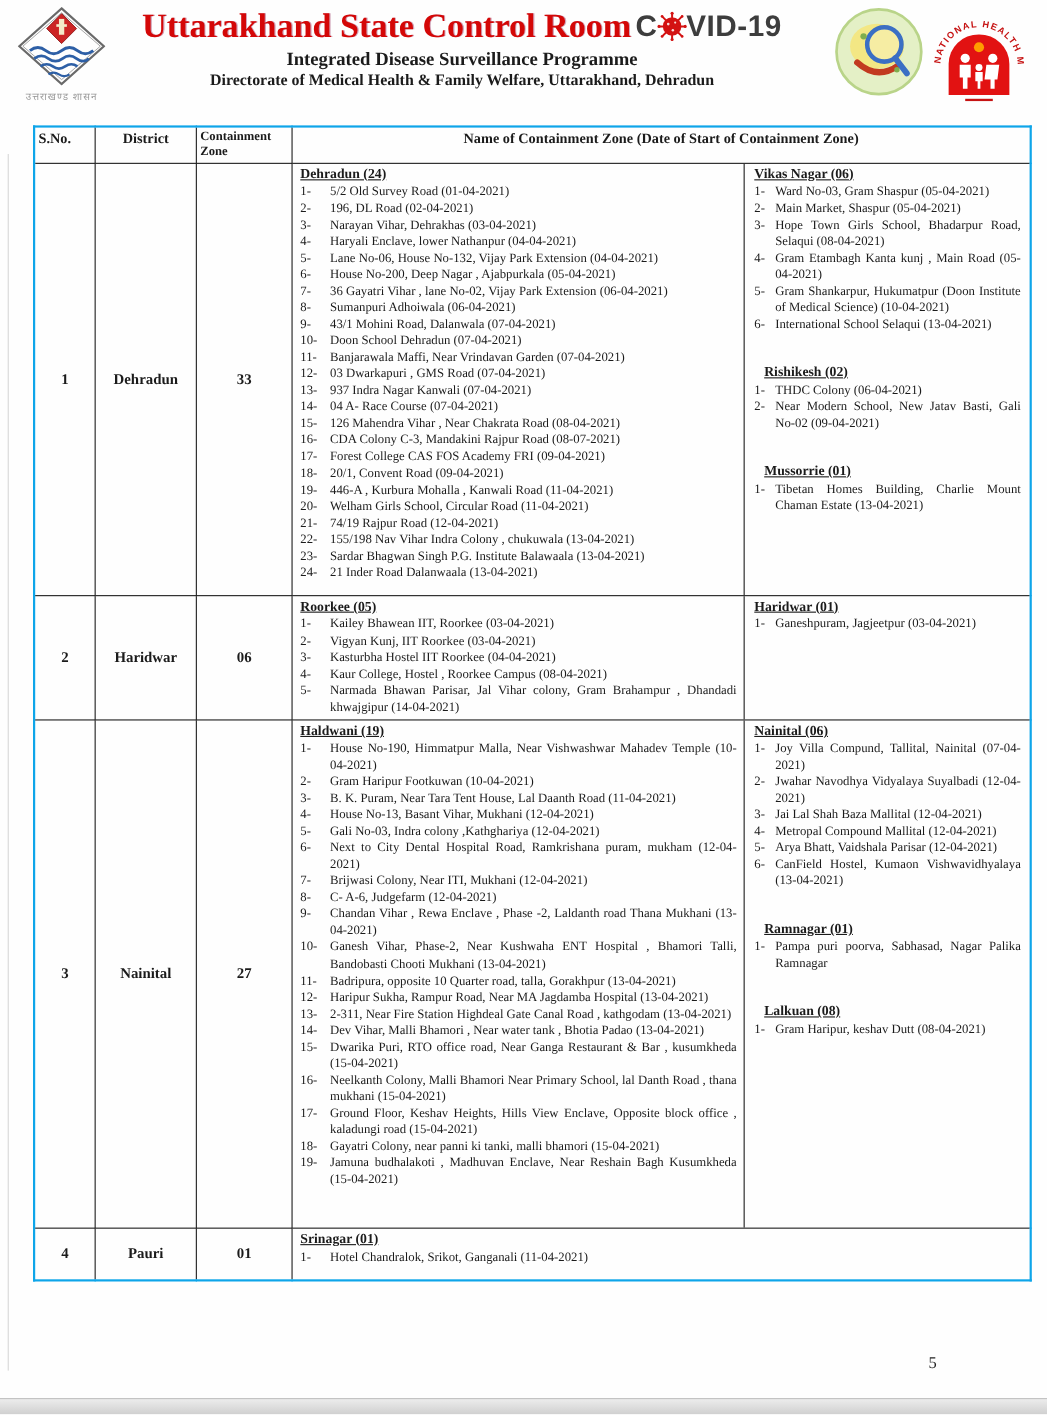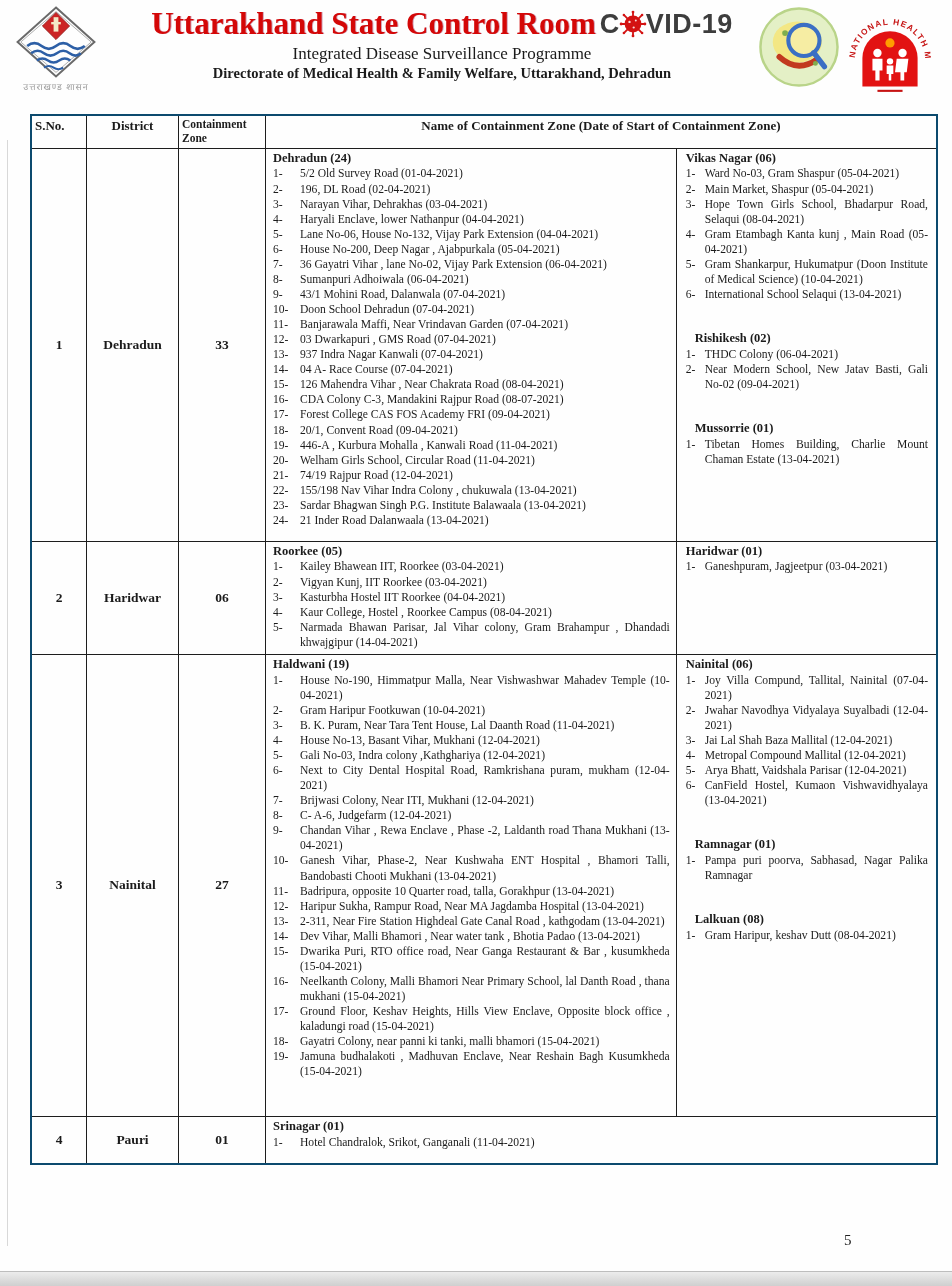--- a/index.html
+++ b/index.html
@@ -4,50 +4,50 @@
 <style>
   html,body{margin:0;padding:0;background:#ffffff;}
   .page{position:relative;width:952px;height:1286px;margin:0 auto;background:#fefefe;
         font-family:"Liberation Serif",serif;color:#1b1b1b;overflow:hidden;}
   .page::before{content:"";position:absolute;left:7px;top:140px;bottom:40px;width:1px;background:#d8d8d8;}
 
   
   .header{position:relative;height:104px;}
   .uk-logo{position:absolute;left:9px;top:6px;width:94px;text-align:center;}
   .uk-logo-caption{font-size:9px;color:#9a9a9a;letter-spacing:1px;margin-top:-2px;white-space:nowrap;}
-  .title-block{position:absolute;left:118px;top:6px;width:648px;text-align:center;}
+  .title-block{position:absolute;left:96px;top:6px;width:648px;text-align:center;}
   .title-line{display:flex;justify-content:center;align-items:center;gap:4px;}
   .org-title{font-size:31px;font-weight:bold;color:#d40707;white-space:nowrap;
              text-shadow:1px 0 0 rgba(130,0,60,.35);}
   .covid-wordmark{display:flex;align-items:center;font-family:"Liberation Sans",sans-serif;
                   font-weight:bold;font-size:27px;color:#3d3d3d;letter-spacing:.5px;}
   .covid-wordmark svg{margin:0 -1px;}
-  .subtitle1{font-size:17px;font-weight:normal;margin-top:2px;}
+  .subtitle1{font-size:17px;font-weight:bold;margin-top:2px;}
   .subtitle2{font-size:14.5px;font-weight:bold;margin-top:1px;}
   .right-logos{position:absolute;right:16px;top:6px;display:flex;align-items:flex-start;gap:4px;}
   .doc-title{ text-align:center;font-size:19px;font-weight:bold;text-decoration:underline;margin:4px 0 0 0;}
 
   
   table.zones{border-collapse:collapse;table-layout:fixed;width:908px;margin:10px 0 0 30px;
-              border:2px solid #0c4a6e;}
+              border:2px solid #0ea5e9;}
   th,td{border:1.5px solid #1d1d1d;}
   thead th{font-size:13px;font-weight:bold;padding:2px 3px;vertical-align:top;}
   th.th-sno{width:48px;text-align:left;}
   th.th-district{width:85px;text-align:center;}
   th.th-zone{width:80px;text-align:left;font-size:11.5px;line-height:1.2;}
   th.th-name{text-align:center;}
   td.c-cell{font-size:13.5px;font-weight:bold;text-align:center;vertical-align:middle;}
   td.name-cell{padding:0;vertical-align:top;}
   .name-wrap{display:flex;align-items:stretch;}
   .col-left{width:61.3%;padding:1px 5px 4px 7px;box-sizing:border-box;}
   .col-left.divided{border-right:1.5px solid #1d1d1d;}
   .col-right{flex:1;padding:1px 7px 4px 9px;box-sizing:border-box;}
   .section + .section{margin-top:28px;}
   .col-right .section + .section .section-heading{margin-left:9px;}
-  .section-heading{font-size:12.5px;font-weight:bold;line-height:1.35;}
+  .section-heading{font-size:12.5px;font-weight:bold;text-decoration:underline;line-height:1.35;}
   .item{display:flex;font-size:11.6px;line-height:1.3;}
   .col-left .item .item-no{flex:0 0 27px;}
   .col-right .item .item-no{flex:0 0 19px;}
   .item-text{flex:1;text-align:justify;padding-right:1px;}
   tbody tr:nth-child(1) .name-wrap{min-height:392px;}
   tbody tr:nth-child(2) .name-wrap{min-height:102px;}
   tbody tr:nth-child(3) .name-wrap{min-height:461px;}
   tbody tr:nth-child(4) .name-wrap{min-height:46px;}
   tbody tr.total-row td{height:40px;}
 

